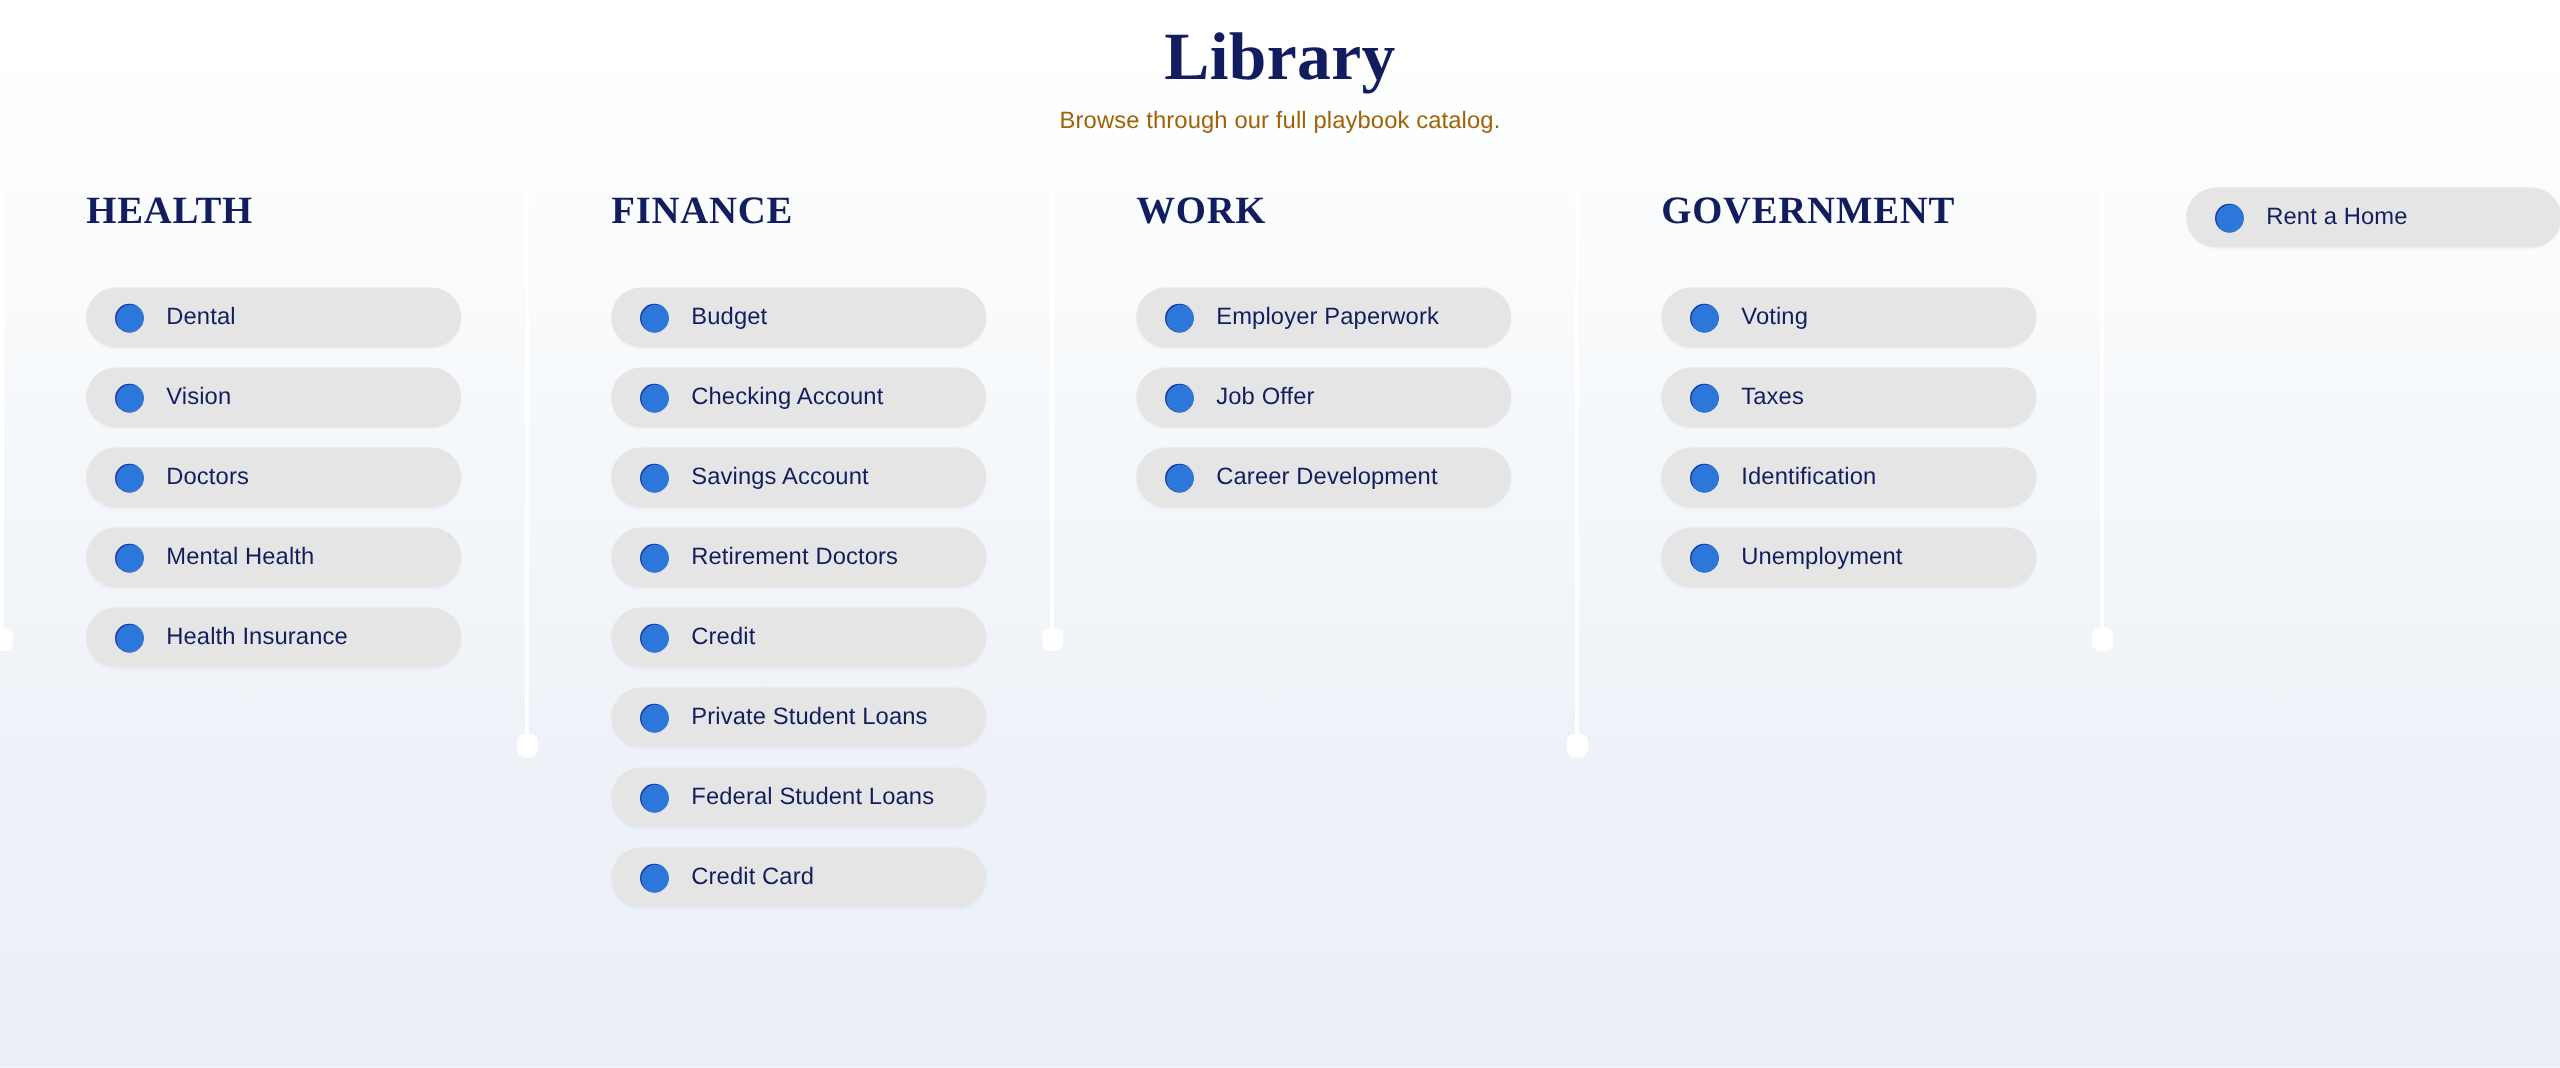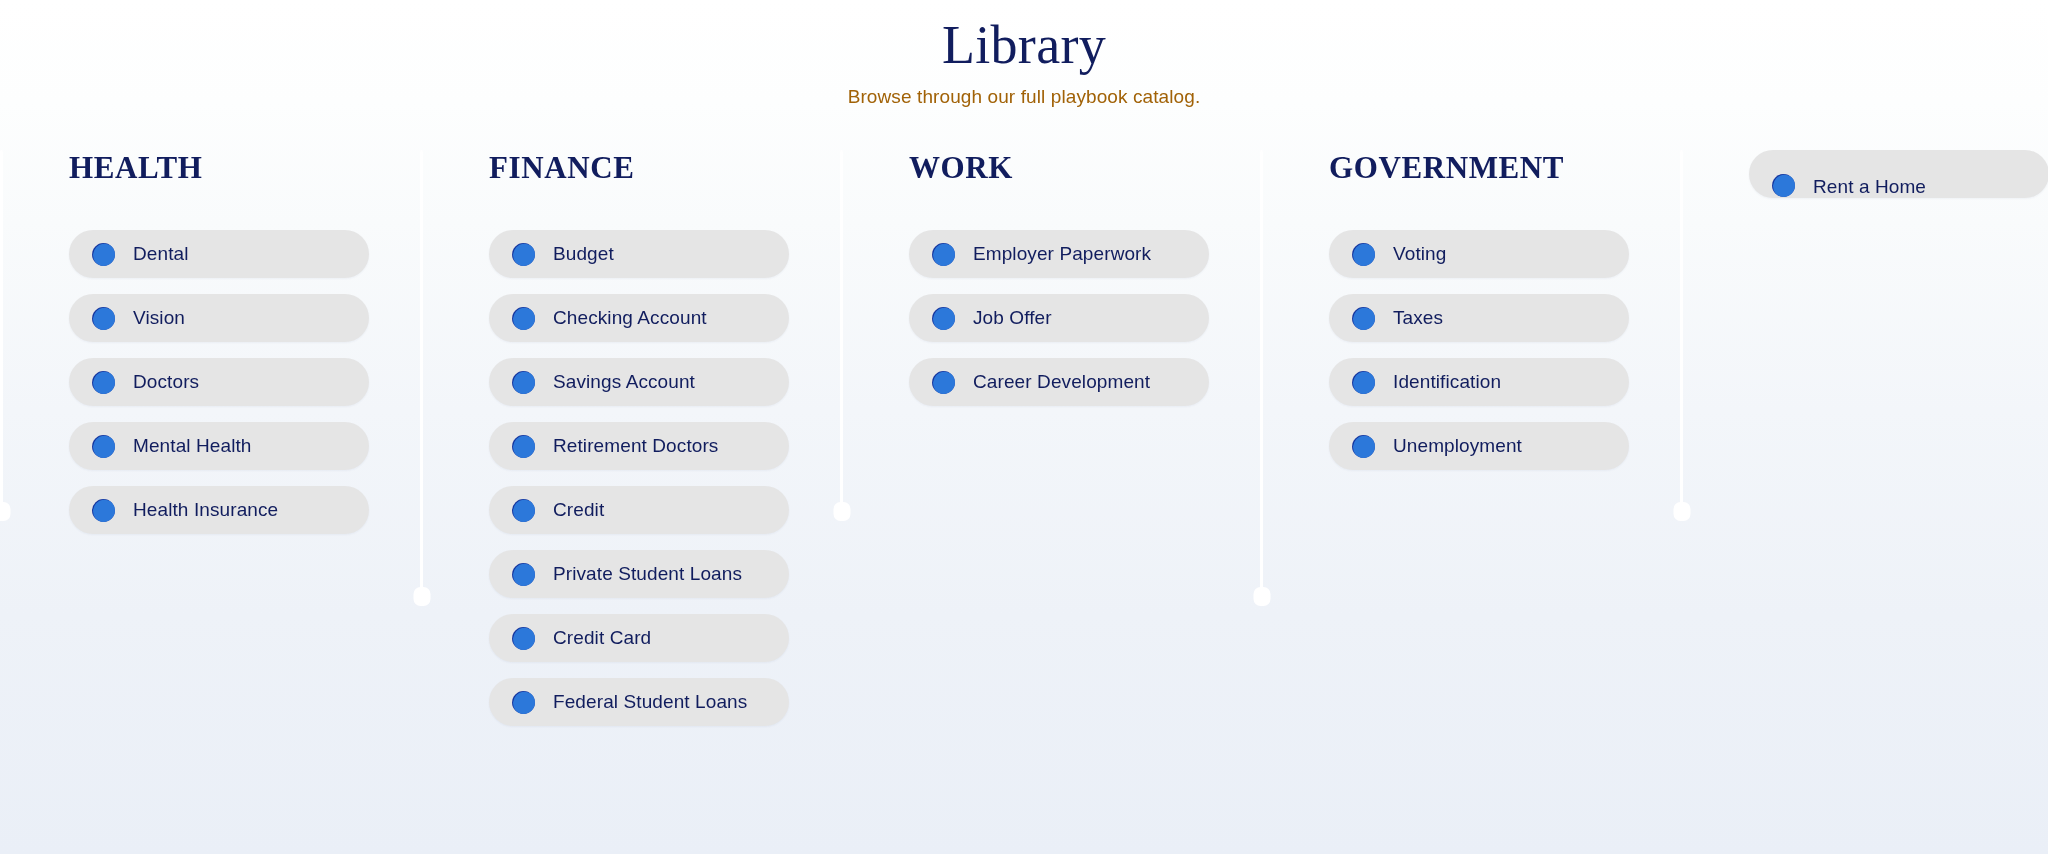--- a/index.html
+++ b/index.html
@@ -23,21 +23,21 @@
   }
 
   
   .header {
     padding-top: 14px;
     text-align: center;
   }
 
   .page-title {
     font-family: "Liberation Serif", serif;
-    font-weight: 400;
+    font-weight: 700;
     font-size: 54px;
     line-height: 1.15;
     color: #111d5e;
     letter-spacing: 0.3px;
   }
 
   .page-subtitle {
     margin-top: 10px;
     font-family: Liberation Sans, sans-serif;
     font-size: 19px;
@@ -123,21 +123,21 @@
     background: #e5e5e5;
     border-radius: 26px;
     box-shadow: 0 1px 2px rgba(40, 60, 110, 0.05);
     cursor: pointer;
   }
 
   .col-health     .pill { width: 300px; }
   .col-finance    .pill { width: 300px; }
   .col-work       .pill { width: 300px; }
   .col-government .pill { width: 300px; }
-  .col-life       .pill { width: 300px; align-items: flex-end; }
+  .col-life       .pill { width: 300px; }
 
   .pill-label {
     font-size: 19px;
     color: #111d5e;
     white-space: nowrap;
     letter-spacing: 0.1px;
   }
 
   .pill-icon {
     flex: 0 0 auto;
@@ -252,30 +252,30 @@
             <circle cx="12" cy="12" r="11" fill="none"></circle>
           </svg>
           <span class="pill-label">Private Student Loans</span>
         </li>
         <li class="pill">
           <svg class="pill-icon" viewBox="0 0 24 24">
             <circle cx="12" cy="12" r="11" fill="#14349e"></circle>
             <path d="M12 23a11 11 0 0 0 11-11 11 11 0 0 0-4.2-8.65A11 11 0 0 0 3.9 18.9 11 11 0 0 0 12 23z" fill="#2f7ee0" opacity="0.92"></path>
             <circle cx="12" cy="12" r="11" fill="none"></circle>
           </svg>
+          <span class="pill-label">Federal Student Loans</span>
+        </li>
+        <li class="pill">
+          <svg class="pill-icon" viewBox="0 0 24 24">
+            <circle cx="12" cy="12" r="11" fill="#14349e"></circle>
+            <path d="M12 23a11 11 0 0 0 11-11 11 11 0 0 0-4.2-8.65A11 11 0 0 0 3.9 18.9 11 11 0 0 0 12 23z" fill="#2f7ee0" opacity="0.92"></path>
+            <circle cx="12" cy="12" r="11" fill="none"></circle>
+          </svg>
           <span class="pill-label">Credit Card</span>
         </li>
-        <li class="pill">
-          <svg class="pill-icon" viewBox="0 0 24 24">
-            <circle cx="12" cy="12" r="11" fill="#14349e"></circle>
-            <path d="M12 23a11 11 0 0 0 11-11 11 11 0 0 0-4.2-8.65A11 11 0 0 0 3.9 18.9 11 11 0 0 0 12 23z" fill="#2f7ee0" opacity="0.92"></path>
-            <circle cx="12" cy="12" r="11" fill="none"></circle>
-          </svg>
-          <span class="pill-label">Federal Student Loans</span>
-        </li>
       </ul>
     </div>
     <div class="column col-work">
       <div class="divider"></div>
       <div class="col-title">WORK</div>
       <ul class="item-list">
         <li class="pill">
           <svg class="pill-icon" viewBox="0 0 24 24">
             <circle cx="12" cy="12" r="11" fill="#14349e"></circle>
             <path d="M12 23a11 11 0 0 0 11-11 11 11 0 0 0-4.2-8.65A11 11 0 0 0 3.9 18.9 11 11 0 0 0 12 23z" fill="#2f7ee0" opacity="0.92"></path>

